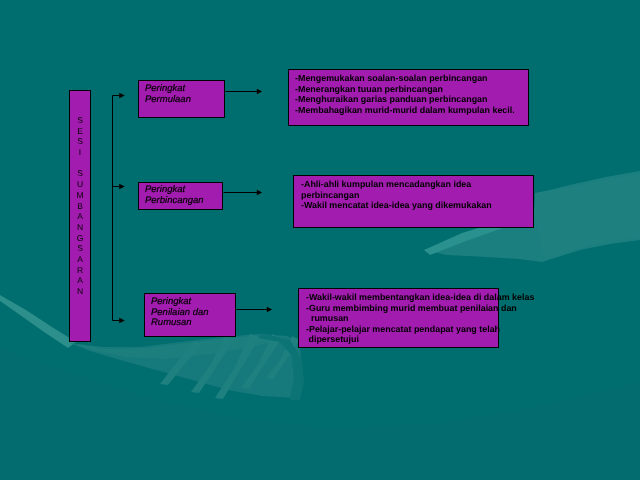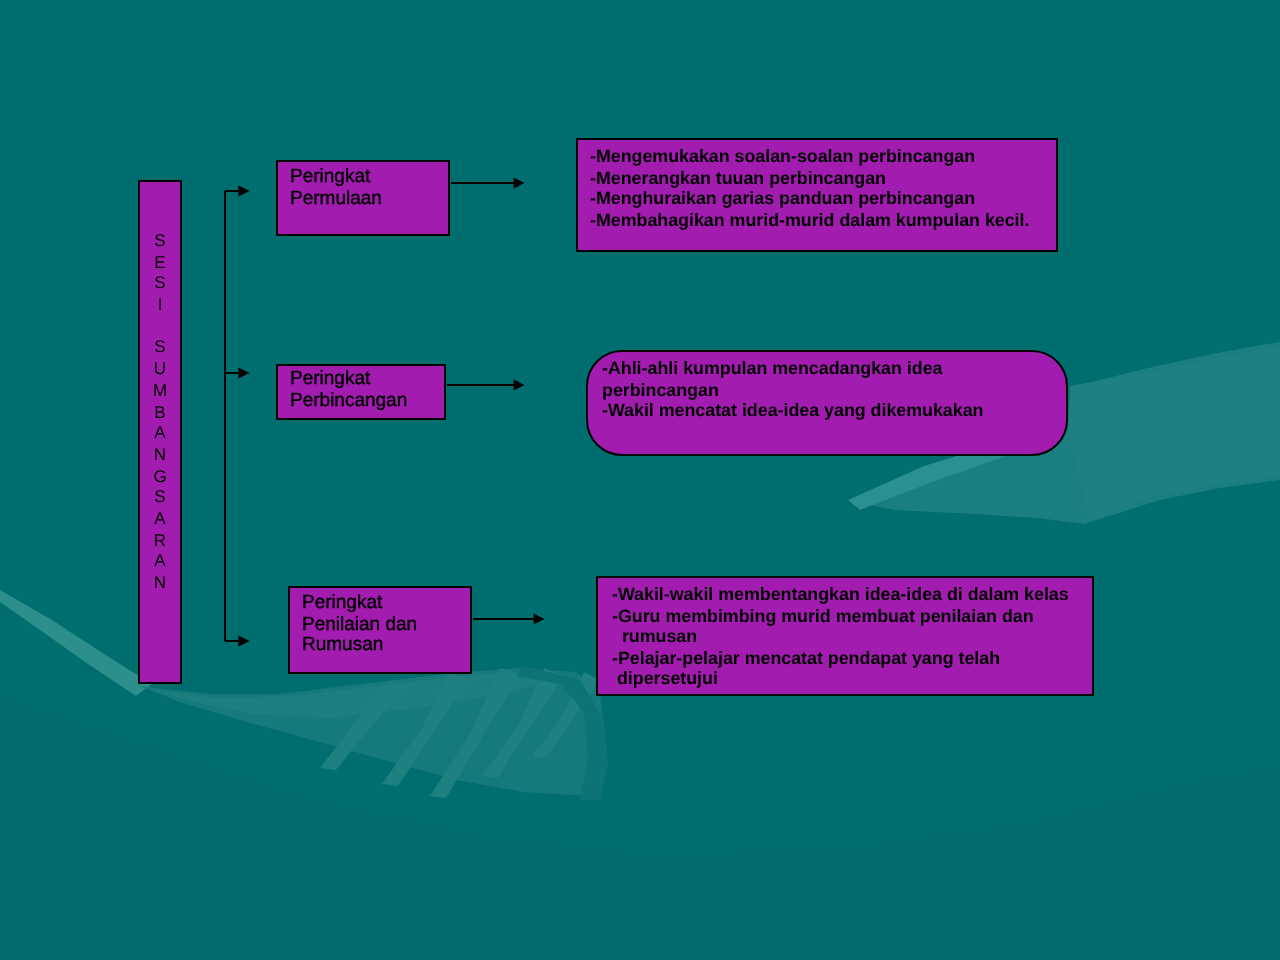--- a/index.html
+++ b/index.html
@@ -8,21 +8,21 @@
        font-family:"Liberation Sans",sans-serif;
        -webkit-font-smoothing:antialiased;
        text-rendering:geometricPrecision;}
   #slide{position:relative;width:640px;height:480px;overflow:hidden;background:#006d6e;will-change:transform;}
   #bgart{position:absolute;left:0;top:0;width:640px;height:480px;}
   #arrows{position:absolute;left:0;top:0;width:640px;height:480px;}
 
   .node{position:absolute;background:#a21caf;border:1px solid #000000;box-sizing:border-box;}
 
   .stage-label{position:absolute;color:#000;font-family:"Liberation Sans",sans-serif;
-               font-size:9.5px;line-height:10.6px;white-space:pre;
+               font-size:9.5px;line-height:10.6px;white-space:pre;font-style:italic;
                -webkit-text-stroke:0.2px #000;}
   .bullets{position:absolute;color:#000;font-family:"Liberation Sans",sans-serif;
            font-weight:bold;font-size:8.92px;line-height:10.5px;white-space:pre;}
 
   
   #vbar{left:69px;top:90px;width:22px;height:252px;}
   #vbar .vtext{position:absolute;left:0;top:24px;width:100%;text-align:center;
      font-family:"Liberation Sans",sans-serif;font-size:8.5px;line-height:10.68px;
      color:#000;letter-spacing:0;white-space:pre-line;}
 </style>
@@ -86,26 +86,26 @@
 Penilaian dan
 Rumusan</div>
   </div>
 
   <div class="node" style="left:288px;top:69px;width:241px;height:57px;">
     <div class="bullets" style="left:6px;top:3px;">-Mengemukakan soalan-soalan perbincangan
 -Menerangkan tuuan perbincangan
 -Menghuraikan garias panduan perbincangan
 -Membahagikan murid-murid dalam kumpulan kecil.</div>
   </div>
-  <div class="node" style="left:293px;top:175px;width:241px;height:53px;border-radius:18px;">
+  <div class="node" style="left:293px;top:175px;width:241px;height:53px;">
     <div class="bullets" style="left:7px;top:3px;">-Ahli-ahli kumpulan mencadangkan idea
 perbincangan
 -Wakil mencatat idea-idea yang dikemukakan</div>
   </div>
-  <div class="node" style="left:298px;top:288px;width:249px;height:60px;">
+  <div class="node" style="left:298px;top:288px;width:201px;height:60px;">
     <div class="bullets" style="left:7px;top:3px;">-Wakil-wakil membentangkan idea-idea di dalam kelas
 -Guru membimbing murid membuat penilaian dan
   rumusan
 -Pelajar-pelajar mencatat pendapat yang telah
  dipersetujui</div>
   </div>
 
   <svg id="arrows" viewBox="0 0 640 480" xmlns="http://www.w3.org/2000/svg">
     <g stroke="#000" stroke-width="1" fill="#000">
 

